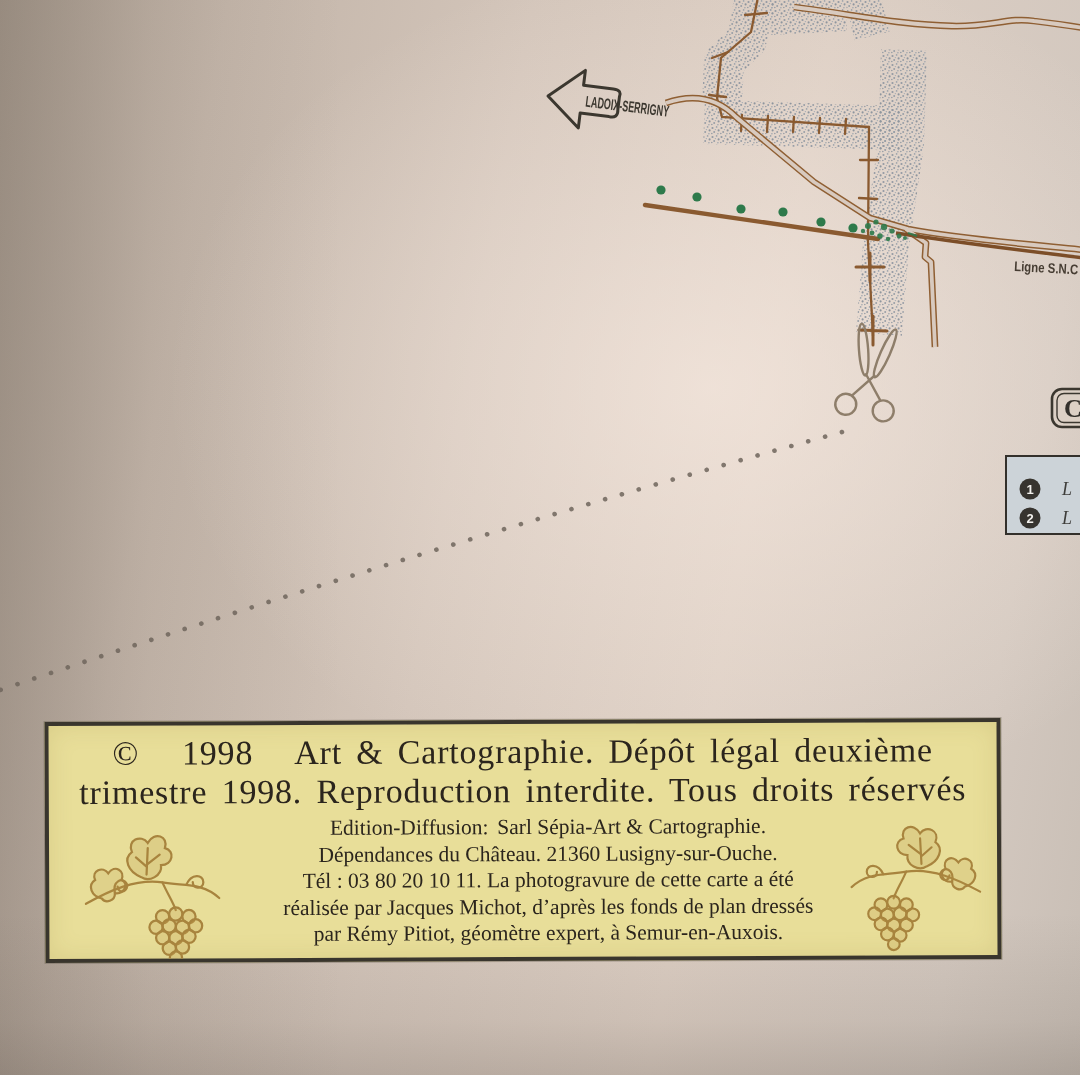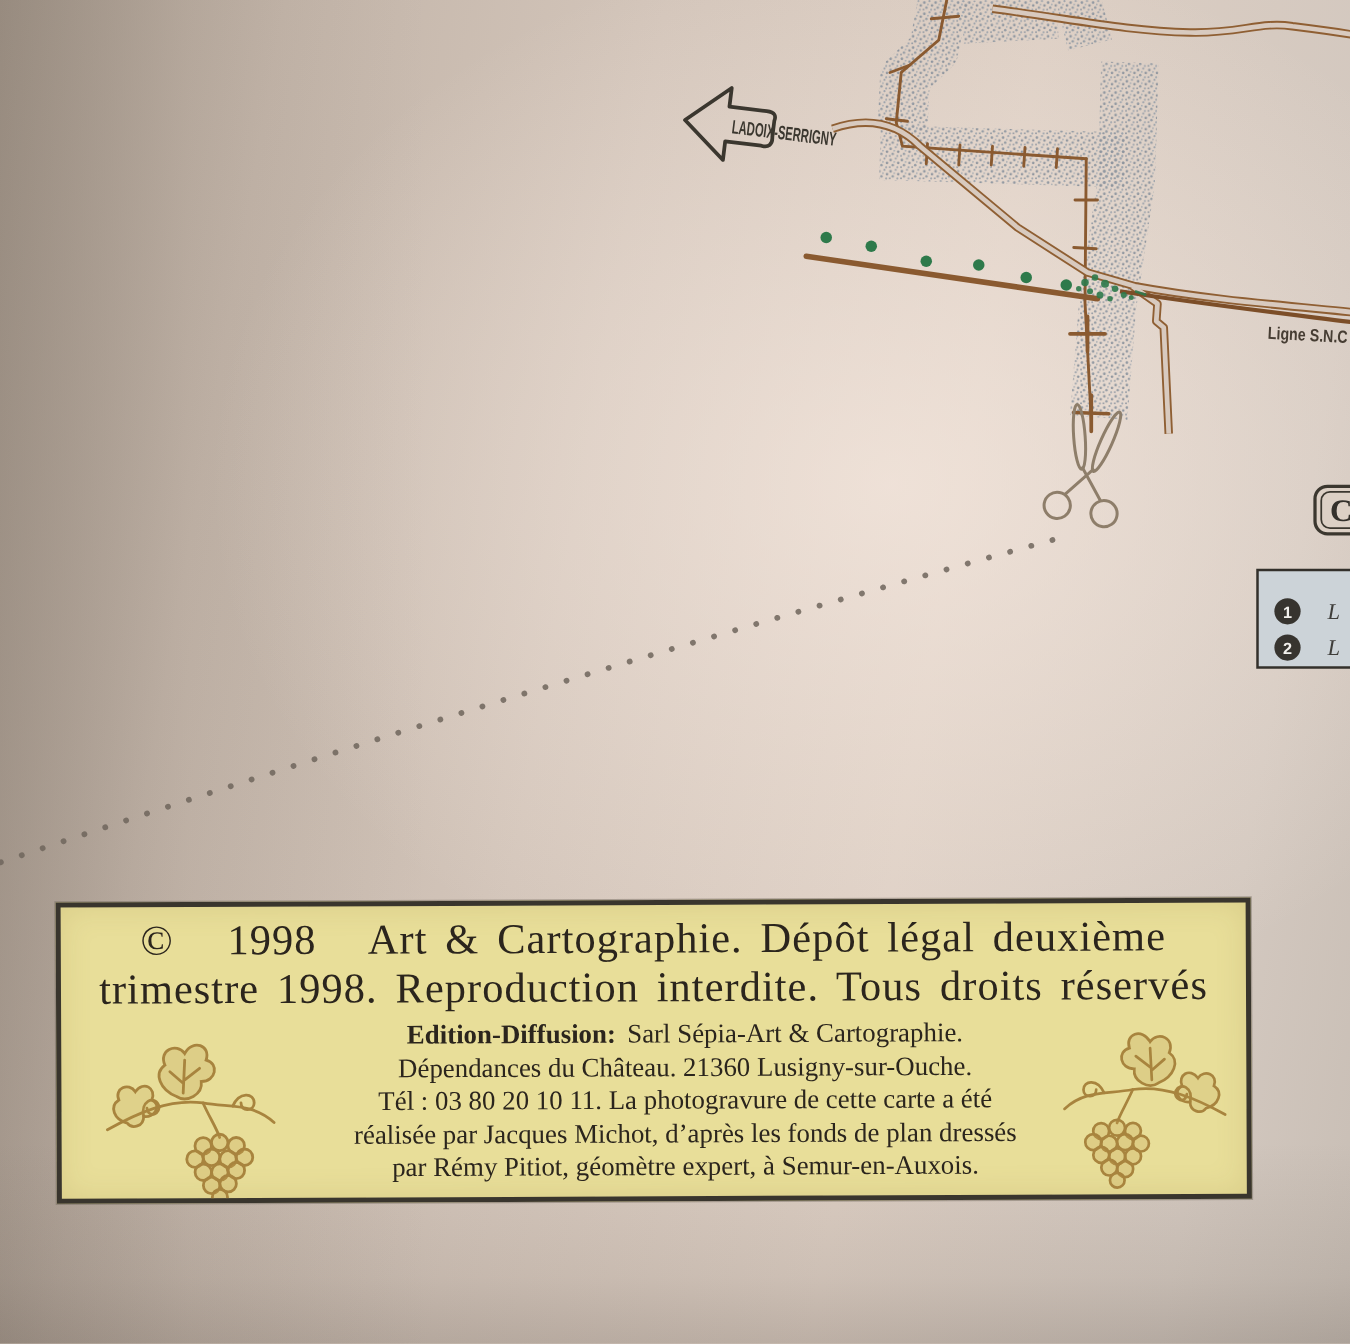--- a/index.html
+++ b/index.html
@@ -24,21 +24,21 @@
   }
   .big-line{
     text-align:center;font-size:34px;line-height:39px;
     letter-spacing:0.8px;word-spacing:5px;white-space:nowrap;
   }
   .big-line.first{margin-top:8px;}
   .small-lines{
     margin-top:4px;text-align:center;padding-left:50px;
     font-size:21.5px;line-height:26.5px;white-space:nowrap;
   }
-  .ed-label{font-weight:bold;margin-right:9px;}
+  .ed-label{font-weight:normal;margin-right:9px;}
   .vine{position:absolute;pointer-events:none;}
   .vine.left{left:30px;top:104px;}
   .vine.right{right:12px;top:92px;transform:scaleX(-1);}
 </style>
 </head>
 <body>
 
 <div class="photo-bg"></div>
 
 <svg class="map-svg" width="1080" height="1075" viewBox="0 0 1080 1075">

